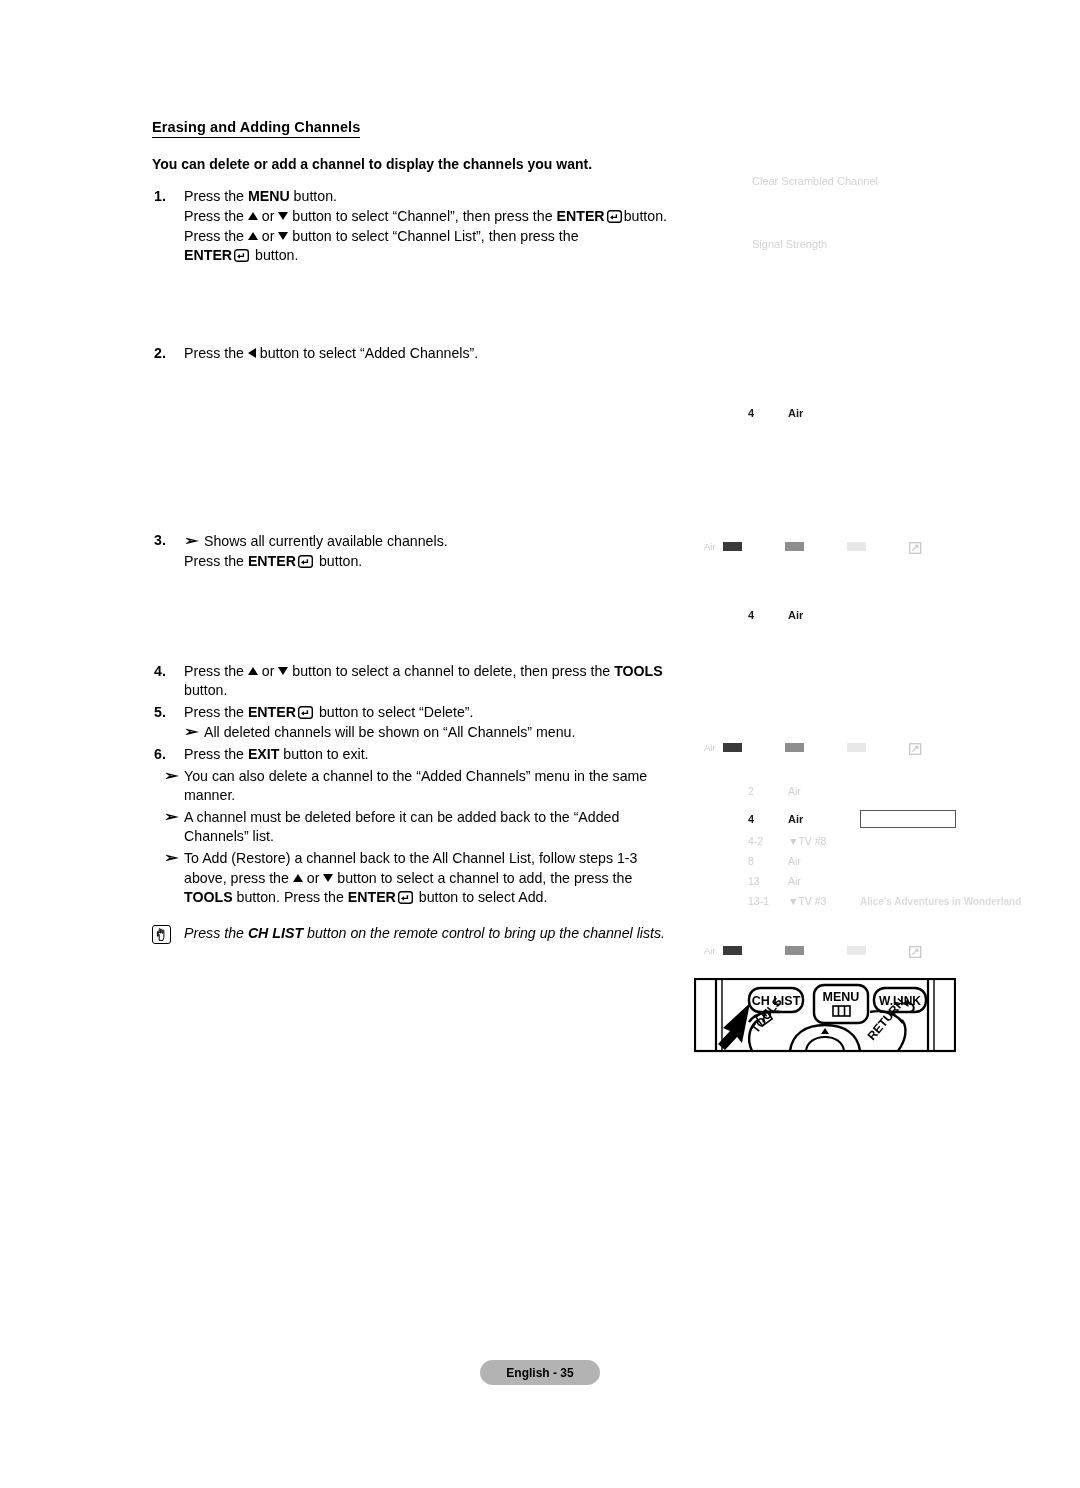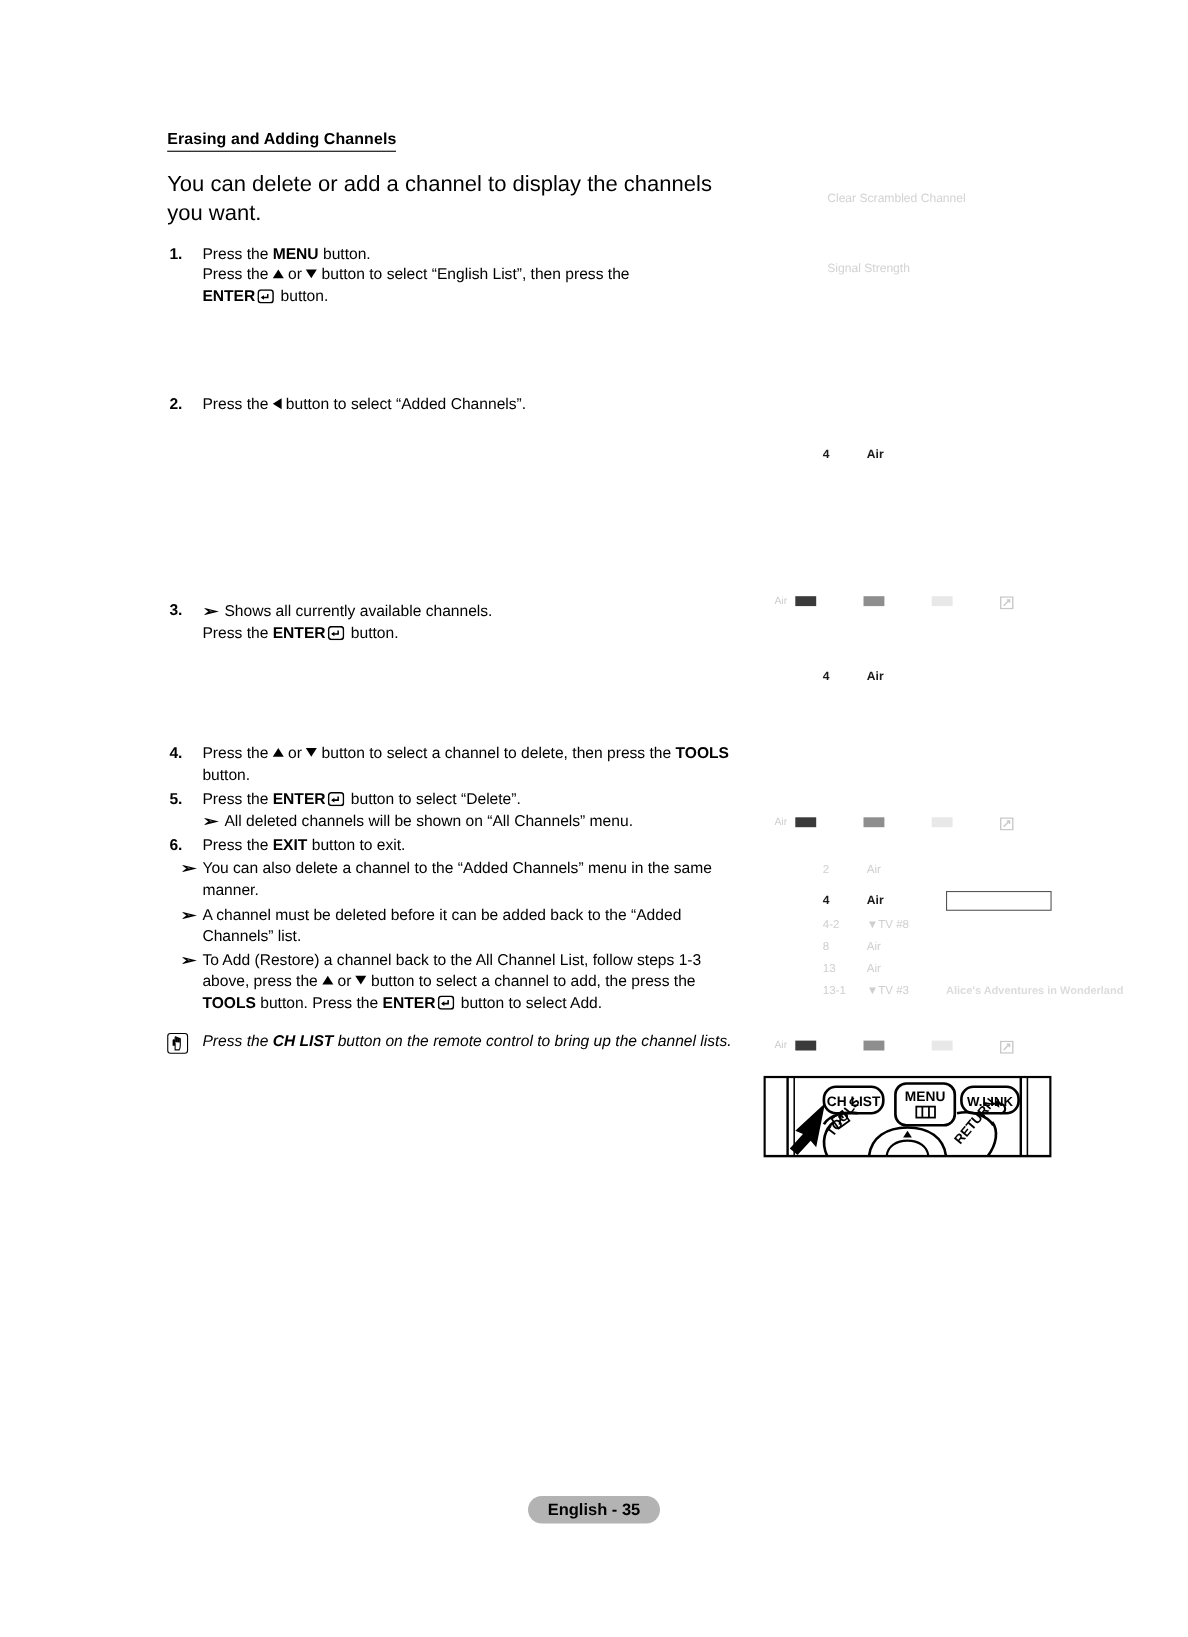--- a/index.html
+++ b/index.html
@@ -32,23 +32,24 @@
     font-size: 14.5px;
     font-weight: bold;
     letter-spacing: 0.1px;
     display: inline-block;
     border-bottom: 1.6px solid #000;
     padding-bottom: 2px;
     margin: 0 0 17px 0;
   }
 
   .intro {
-    font-size: 20px;
+    font-size: 14px;
     margin: 0 0 14px 0;
     line-height: 1.32;
+    font-weight: bold;
   }
 
   .step {
     display: flex;
     font-size: 14.2px;
     line-height: 1.38;
     margin-bottom: 2px;
   }
   .step-num {
     font-weight: bold;
@@ -207,21 +208,21 @@
     position: absolute;
     left: 480px;
     top: 1360px;
     width: 120px;
     height: 25px;
     background: #b3b3b3;
     border-radius: 13px;
     display: flex;
     align-items: center;
     justify-content: center;
-    font-size: 15px;
+    font-size: 12px;
     font-weight: bold;
     color: #000;
   }
 </style>
 </head>
 <body>
 
 <div class="page">
 
   <div class="left-col">
@@ -229,22 +230,27 @@
     <div class="section-title">Erasing and Adding Channels</div>
 
     <p class="intro">You can delete or add a channel to display the channels you want.</p>
 
     
     <div class="step">
       <div class="step-num">1.</div>
       <div class="step-body">
         <span class="step-line"><span>Press the </span><span class="b">MENU</span><span> button.</span></span>
 
-
-        <span class="step-line"><span>Press the </span><span class="tri-up"></span><span> or </span><span class="tri-dn"></span><span> button to select “English List”, then press the </span></span>
+        <span class="step-line"><span>Press the </span><span class="tri-up"></span><span> or </span><span class="tri-dn"></span><span> button to select “Channel”, then press the </span><span class="b">ENTER</span><span class="enter-ico"><svg width="15" height="13" viewBox="0 0 15 13">
+                <rect x="0.7" y="0.7" width="13.6" height="11.6" rx="2.6" ry="2.6" fill="none" stroke="#000" stroke-width="1.4"></rect>
+                <path d="M4 7.4 H9.4 V4.2" fill="none" stroke="#000" stroke-width="1.4"></path>
+                <path d="M3 7.4 L6 5.3 L6 9.5 Z" fill="#000"></path>
+              </svg></span><span>button.</span></span>
+
+        <span class="step-line"><span>Press the </span><span class="tri-up"></span><span> or </span><span class="tri-dn"></span><span> button to select “Channel List”, then press the </span></span>
 
         <span class="step-line"><span class="b">ENTER</span><span class="enter-ico"><svg width="15" height="13" viewBox="0 0 15 13">
                 <rect x="0.7" y="0.7" width="13.6" height="11.6" rx="2.6" ry="2.6" fill="none" stroke="#000" stroke-width="1.4"></rect>
                 <path d="M4 7.4 H9.4 V4.2" fill="none" stroke="#000" stroke-width="1.4"></path>
                 <path d="M3 7.4 L6 5.3 L6 9.5 Z" fill="#000"></path>
               </svg></span><span> button.</span></span>
       </div>
     </div>
 
     <div class="spacer-a"></div>

